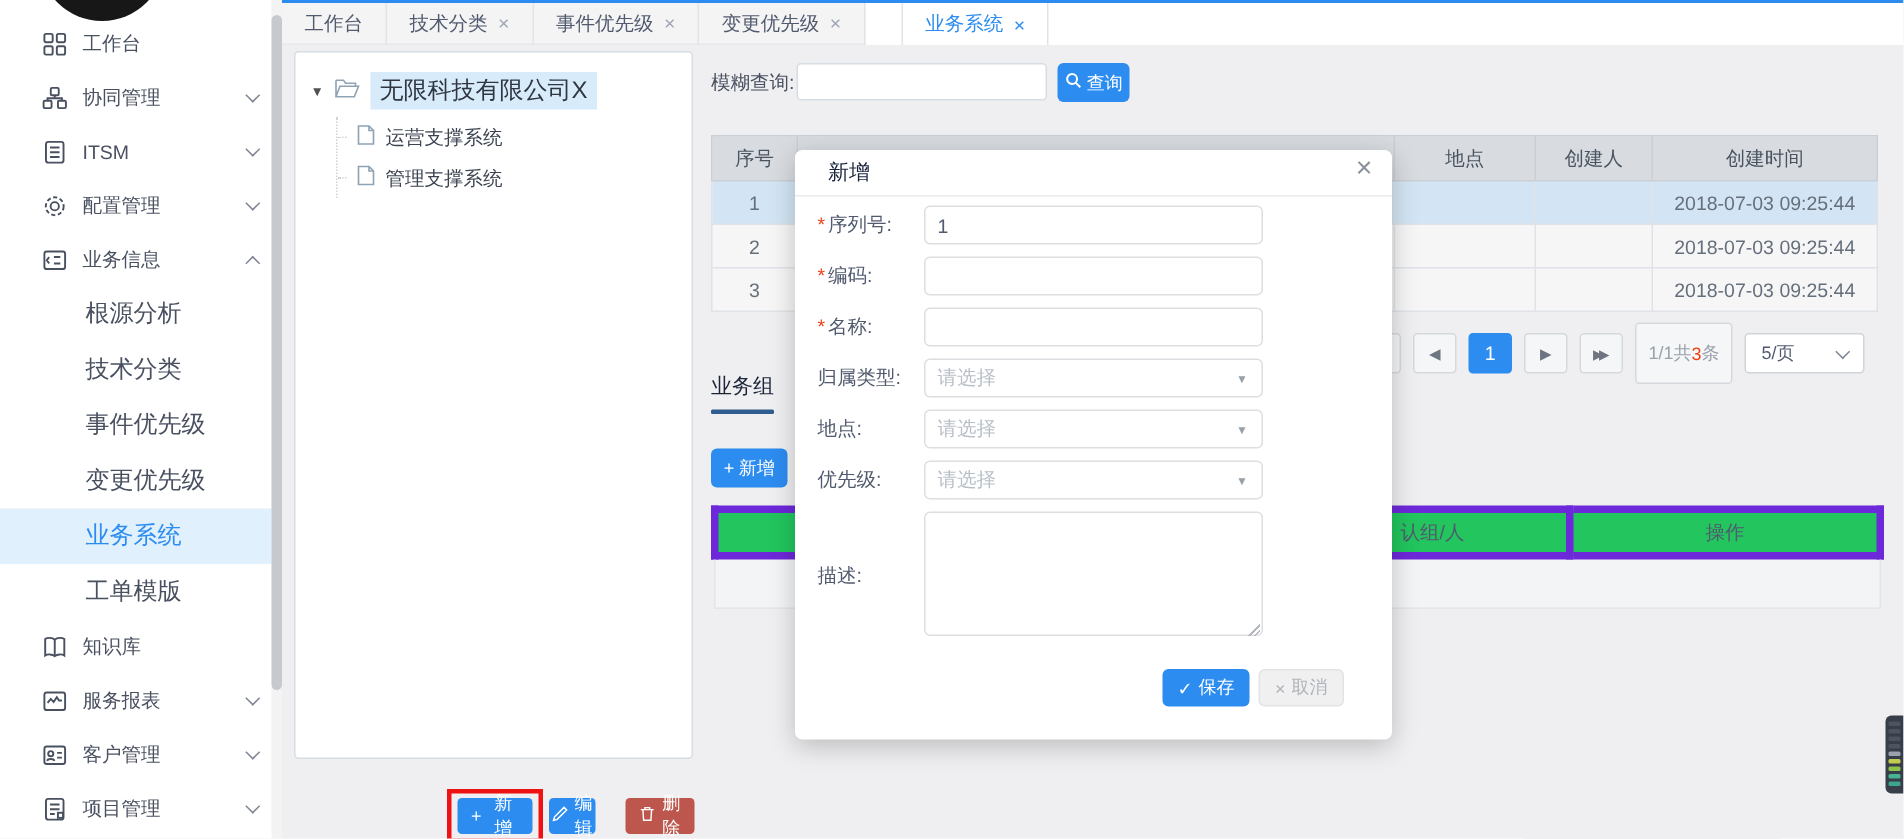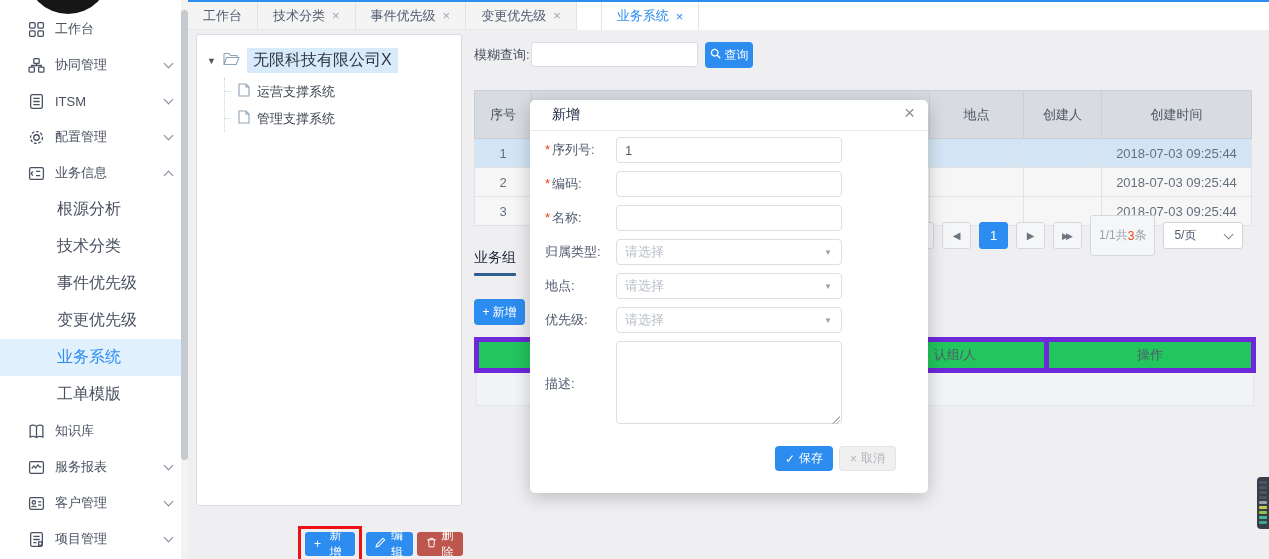--- a/index.html
+++ b/index.html
@@ -36,21 +36,21 @@
   .tree-root-label { font-size:16px; color:#2f3640; background:#d8ebfb; padding:2px 6px; }
   .tree-children { margin:5px 0 0 27px; padding-left:8px; border-left:1px dotted #cfd4d9; }
   .tree-child { display:flex; align-items:center; gap:7px; height:27px; font-size:13px; color:#3c4450; cursor:pointer; }
   .tree-child::before { content:""; width:6px; border-top:1px dotted #cfd4d9; margin-left:-8px; }
   
   .q-label { position:absolute; left:286px; top:16px; font-size:13px; color:#495060; }
   .q-input { position:absolute; left:343px; top:12px; width:167px; height:25px; border:1px solid #d7dde4; border-radius:3px; background:#fff; padding:0 8px; font-size:13px; color:#515a6e; outline:none; }
   .q-btn { position:absolute; left:517px; top:12px; width:48px; height:26px; background:#2d8cf0; border:none; border-radius:4px; color:#fff; font-size:12px; display:flex; align-items:center; justify-content:center; gap:4px; cursor:pointer; }
   
   .t1 { position:absolute; left:286px; top:60px; width:777px; border-collapse:collapse; table-layout:fixed; }
-  .t1 th { height:48px; background:#d8dce1; border:1px solid #c9cfd6; font-size:13px; font-weight:normal; color:#4a5460; text-align:center; }
+  .t1 th { height:30px; background:#d8dce1; border:1px solid #c9cfd6; font-size:13px; font-weight:normal; color:#4a5460; text-align:center; }
   .t1 td { height:29px; background:#f6f6f7; border:1px solid #dfe3e7; font-size:13px; color:#66707c; text-align:center; }
   .t1 tr.sel td { background:#d3e5f4; }
   
   .pager { position:absolute; left:717px; top:185px; display:flex; align-items:center; gap:8px; }
   .pg-btn { width:29px; height:27px; border:1px solid #d5d9dd; background:#f5f6f7; border-radius:3px; color:#6d7581; font-size:10px; display:flex; align-items:center; justify-content:center; cursor:pointer; }
   .pg-btn.active { background:#2d8cf0; border-color:#2d8cf0; color:#fff; font-size:13px; }
   .pg-last { letter-spacing:-3px; padding-right:3px; font-size:9px; }
   .pg-info { height:41px; border:1px solid #d5d9dd; background:#f5f6f7; border-radius:3px; padding:0 8px; font-size:12px; color:#9aa1ab; display:flex; align-items:center; }
   .pg-info .red { color:#ed3f14; }
   .pg-size { height:27px; width:80px; border:1px solid #cfd4d9; background:#fff; border-radius:3px; padding:0 10px; font-size:12px; color:#515a6e; display:flex; align-items:center; justify-content:space-between; cursor:pointer; }
@@ -59,21 +59,21 @@
   .group-tab { position:absolute; left:286px; top:219px; font-size:14px; color:#1c2438; }
   .group-tab::after { content:""; display:block; height:3px; background:#2f5d8f; border-radius:1px; margin-top:6px; }
   .btn-add2 { position:absolute; left:286px; top:269px; width:51px; height:26px; background:#2d8cf0; border:none; border-radius:4px; color:#fff; font-size:12px; display:flex; align-items:center; justify-content:center; gap:3px; cursor:pointer; }
   
   .t2 { position:absolute; left:286px; top:307px; width:777px; border-collapse:collapse; table-layout:fixed; }
   .t2 th { height:31px; background:#22c55e; border:5px solid #6d28d9; font-size:13px; font-weight:normal; color:#515a6e; text-align:center; }
   .t2 td { height:35px; background:#f3f4f5; border:1px solid #e2e5e9; }
   
   .f-btn { position:absolute; top:502px; height:24px; border:none; border-radius:3px; color:#fff; font-size:12px; display:flex; align-items:center; justify-content:center; gap:4px; padding:0 9px; cursor:pointer; }
   .f-add { left:117px; width:50px; background:#2d8cf0; z-index:6; }
-  .f-edit { left:178px; width:47px; background:#2d8cf0; }
+  .f-edit { left:178px; width:31px; background:#2d8cf0; }
   .f-del { left:229px; width:46px; background:#bd574d; }
   .annotation { position:absolute; left:110px; top:496px; width:64px; height:36px; border:3px solid #ee1212; z-index:7; pointer-events:none; }
   
   .perf { position:absolute; left:1069px; top:447px; width:12px; height:52px; background:#373d49; border-radius:4px 0 0 4px; padding:4px 2px; display:flex; flex-direction:column; gap:2px; }
   .perf i { display:block; height:3px; border-radius:1px; }
   
   .modal { position:absolute; left:530px; top:100px; width:398px; height:393px; background:#fff; border-radius:5px; box-shadow:0 4px 18px rgba(0,0,0,.22); z-index:40; }
   .m-head { height:31px; border-bottom:1px solid #e8eaec; display:flex; align-items:center; padding:0 22px; font-size:14px; color:#17233d; }
   .m-close { position:absolute; right:13px; top:3px; font-size:19px; color:#8b919a; cursor:pointer; line-height:1; }
   .m-body { padding:6px 16px 0 12px; }

